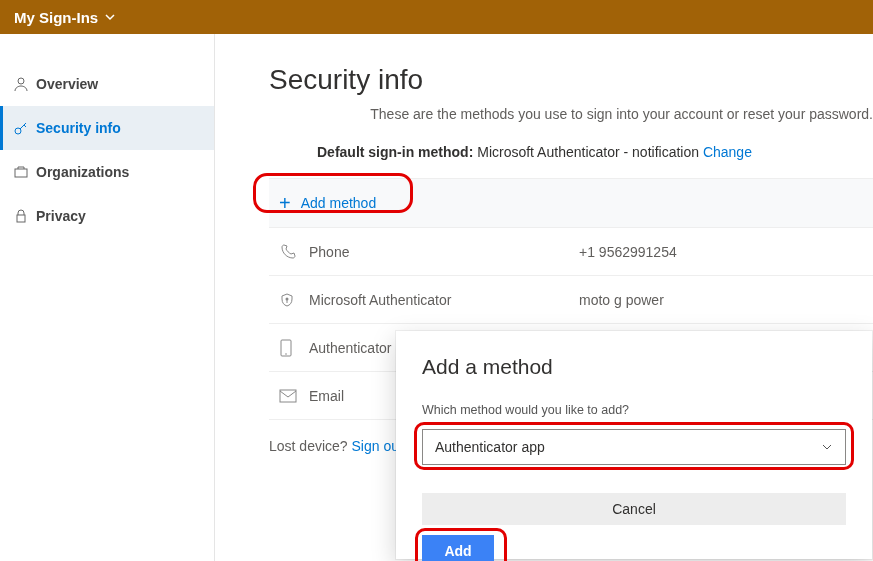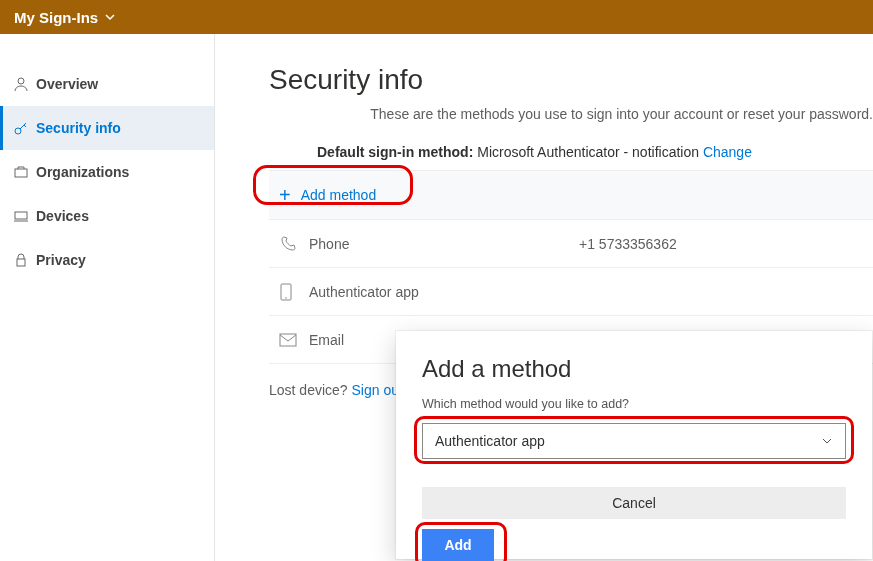--- a/index.html
+++ b/index.html
@@ -61,21 +61,21 @@
     font-weight: 400;
     color: #323130;
     margin-bottom: 10px;
   }
   .page-sub {
     color: #605e5c;
     margin-bottom: 22px;
     text-align: right;
   }
   .default-line {
-    margin-bottom: 10px;
+    margin-bottom: 18px;
     padding-left: 48px;
   }
   .default-line .lbl { font-weight: 600; }
   .default-line .chg { color: #0078d4; cursor:pointer; }
   .method-list {
     border-top: 1px solid #eee;
     border-bottom: 1px solid #eee;
     margin-right: 0;
   }
   .add-row {
@@ -116,23 +116,23 @@
     position: absolute;
     left: 396px;
     top: 331px;
     width: 476px;
     height: 228px;
     background: #fff;
     box-shadow: 0 8px 24px rgba(0,0,0,.18), 0 0 0 1px rgba(0,0,0,.05);
     padding: 24px 26px 20px 26px;
   }
   .dialog h2 {
-    font-size: 24px;
+    font-size: 21px;
     font-weight: 400;
-    margin-bottom: 14px;
+    margin-bottom: 24px;
   }
   .dialog .q {
     font-size: 12.5px;
     color: #555;
     margin-bottom: 12px;
   }
   .select-wrap {
     position: relative;
     height: 36px;
     border: 1px solid #8a8886;
@@ -204,29 +204,20 @@
         <svg width="16" height="16" viewBox="0 0 16 16">
             <rect x="2" y="5" width="12" height="8" fill="none" stroke="#666" stroke-width="1"></rect>
             <path d="M5 5V3h6v2" fill="none" stroke="#666" stroke-width="1"></path>
           </svg>
       </span>
       <span>Organizations</span>
     </div>
     <div class="nav-item">
       <span class="icon">
         <svg width="16" height="16" viewBox="0 0 16 16">
-            <rect x="2" y="4" width="12" height="7" fill="none" stroke="#666" stroke-width="1"></rect>
-            <path d="M1 13h14" stroke="#666" stroke-width="1"></path>
-          </svg>
-      </span>
-      <span>Devices</span>
-    </div>
-    <div class="nav-item">
-      <span class="icon">
-        <svg width="16" height="16" viewBox="0 0 16 16">
             <rect x="4" y="7" width="8" height="7" fill="none" stroke="#666" stroke-width="1"></rect>
             <path d="M5 7V5a3 3 0 016 0v2" fill="none" stroke="#666" stroke-width="1"></path>
           </svg>
       </span>
       <span>Privacy</span>
     </div>
   </nav>
 
   <main class="main">
     <h1 class="page-title">Security info</h1>
@@ -245,23 +236,34 @@
         <div class="hl-red hl-add"></div>
       </div>
 
       <div class="row">
         <span class="ricon">
           <svg width="18" height="18" viewBox="0 0 18 18">
               <path d="M5 2c-1 0-2 1-2 2 0 6 5 11 11 11 1 0 2-1 2-2l-1-3-3 1c-2-1-4-3-5-5l1-3z" fill="none" stroke="#888" stroke-width="1"></path>
             </svg>
         </span>
         <span class="rname">Phone</span>
-        <span class="rval">+1 5733356362</span>
-      </div>
-
+        <span class="rval">+1 9562991254</span>
+      </div>
+
+      <div class="row">
+        <span class="ricon">
+          <svg width="16" height="16" viewBox="0 0 16 16">
+              <path d="M8 2l5 2v3c0 4-2 6-5 7-3-1-5-3-5-7V4z" fill="none" stroke="#888" stroke-width="1"></path>
+              <circle cx="8" cy="7" r="1.5" fill="#888"></circle>
+              <path d="M8 8v3" stroke="#888" stroke-width="1"></path>
+            </svg>
+        </span>
+        <span class="rname">Microsoft Authenticator</span>
+        <span class="rval">moto g power</span>
+      </div>
 
       <div class="row">
         <span class="ricon">
           <svg width="14" height="18" viewBox="0 0 14 18">
               <rect x="2" y="1" width="10" height="16" rx="1" fill="none" stroke="#888" stroke-width="1"></rect>
               <circle cx="7" cy="15" r="0.8" fill="#888"></circle>
             </svg>
         </span>
         <span class="rname">Authenticator app</span>
       </div>

